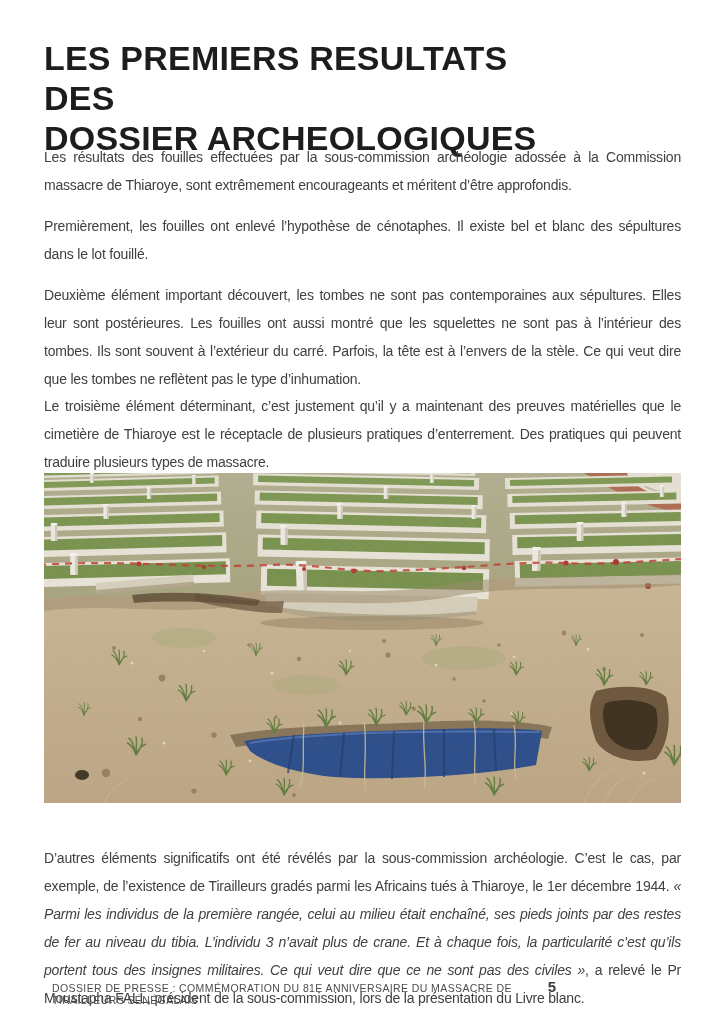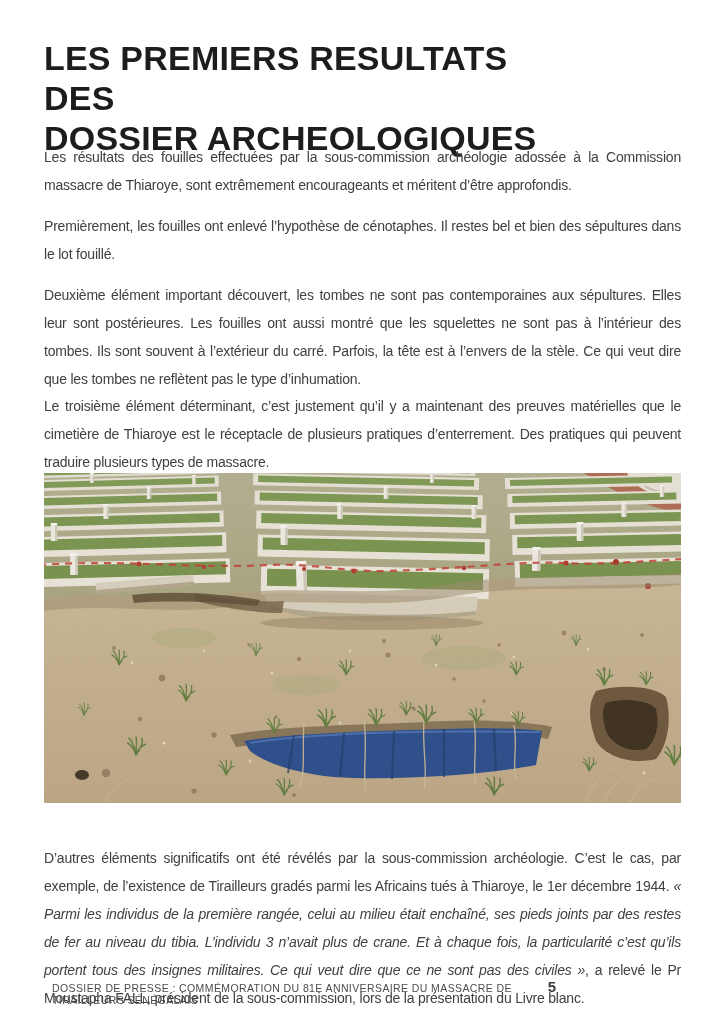--- a/index.html
+++ b/index.html
@@ -76,21 +76,21 @@
 <body>
 
 <div class="page">
 
   <h1 class="page-title">
     <span class="tl">LES PREMIERS RESULTATS DES</span>
     <span class="tl">DOSSIER ARCHEOLOGIQUES</span>
   </h1>
 
   <p class="body-par p1">Les résultats des fouilles effectuées par la sous-commission archéologie adossée à la Commission massacre de Thiaroye, sont extrêmement encourageants et méritent d’être approfondis.</p>
-  <p class="body-par p2">Premièrement, les fouilles ont enlevé l’hypothèse de cénotaphes. Il restes bel et bien des sépultures dans le lot fouillé.</p>
+  <p class="body-par p2">Premièrement, les fouilles ont enlevé l’hypothèse de cénotaphes. Il existe bel et blanc des sépultures dans le lot fouillé.</p>
   <p class="body-par p4">Le troisième élément déterminant, c’est justement qu’il y a maintenant des preuves matérielles que le cimetière de Thiaroye est le réceptacle de plusieurs pratiques d’enterrement. Des pratiques qui peuvent traduire plusieurs types de massacre.</p>
   <p class="body-par p3">Deuxième élément important découvert, les tombes ne sont pas contemporaines aux sépultures. Elles leur sont postérieures. Les fouilles ont aussi montré que les squelettes ne sont pas à l’intérieur des tombes. Ils sont souvent à l’extérieur du carré. Parfois, la tête est à l’envers de la stèle. Ce qui veut dire que les tombes ne reflètent pas le type d’inhumation.</p>
 
   <figure class="photo-figure" role="img" aria-label="Cimetière de Thiaroye : rangées de tombes blanches engazonnées, sol sableux excavé et tranchée de fouille recouverte d’une bâche bleue">
     <svg viewBox="0 0 637 330" preserveAspectRatio="none">
       <defs>
         <linearGradient id="sandG" x1="0" y1="0" x2="0" y2="1">
           <stop offset="0" stop-color="#cfc1a3"></stop>
           <stop offset="0.4" stop-color="#c9b694"></stop>
           <stop offset="1" stop-color="#bda685"></stop>

